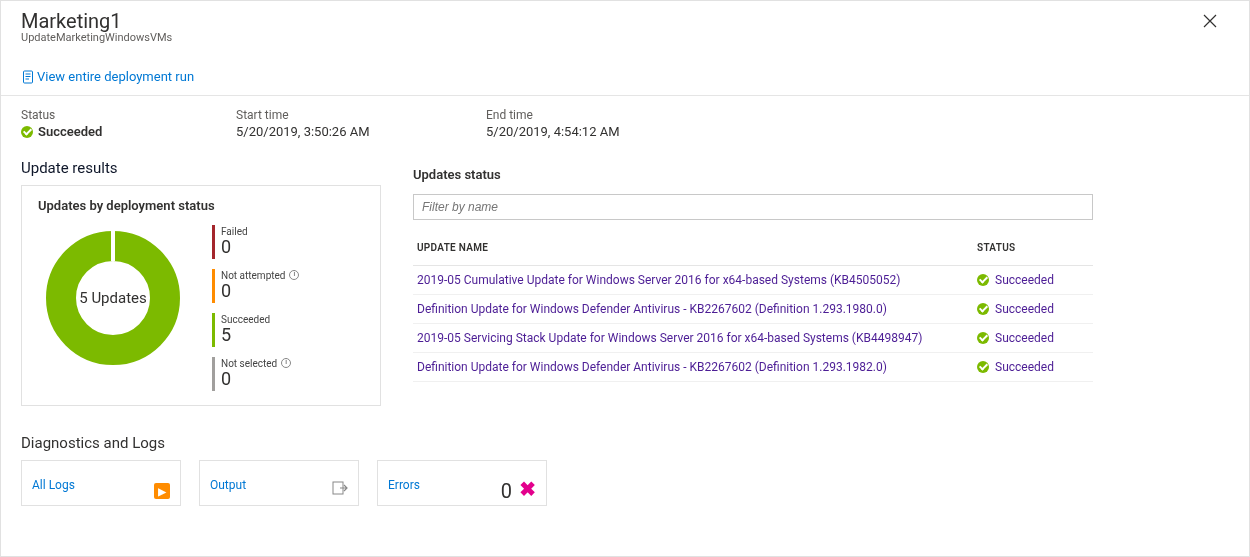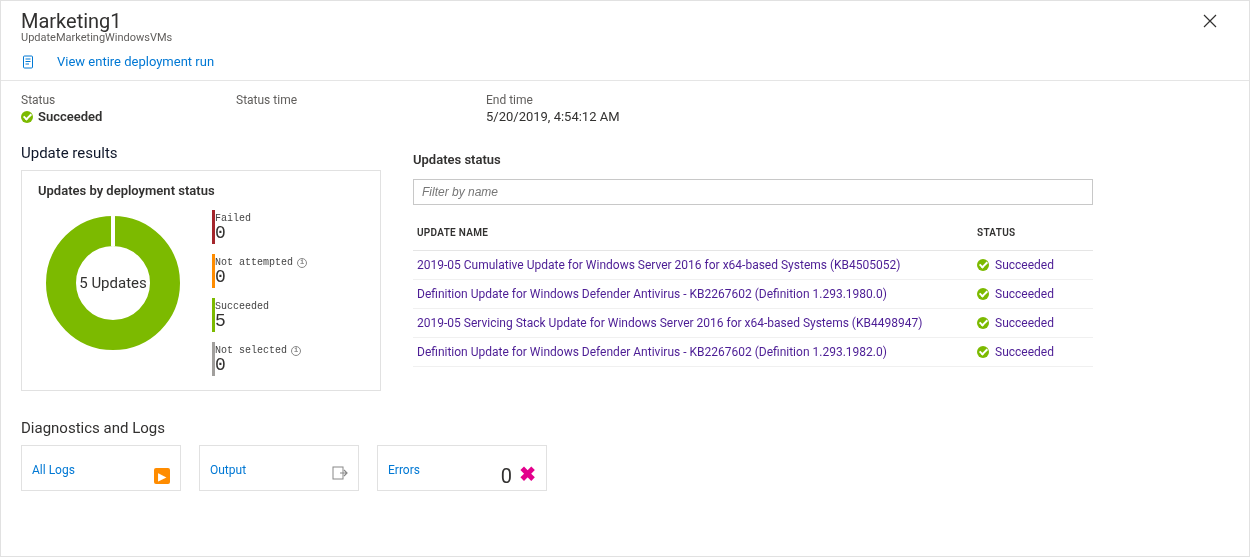--- a/index.html
+++ b/index.html
@@ -44,21 +44,22 @@
   .toolbar {
     padding: 6px 20px 8px 20px;
     border-bottom: 1px solid #e5e5e5;
   }
   .toolbar-link {
     color: #0078d4;
     font-size: 13px;
     cursor: pointer;
     display: inline-flex;
     align-items: flex-end;
-    gap: 22px;
+    gap: 2px;
+    margin-top: 15px;
   }
   .doc-icon {
     width: 14px;
     height: 14px;
     display: inline-block;
   }
   .summary-row {
     display: flex;
     padding: 12px 20px 6px 20px;
     gap: 0;
@@ -133,23 +134,22 @@
     font-size:15px; font-weight:400;
     text-align:center;
   }
   .legend {
     display:flex;
     flex-direction:column;
     gap:8px;
   }
   .legend-item{
     display:flex;
-    align-items:flex-end;
-    gap:0;
-    font-family:Liberation Mono, monospace;
+    align-items:center;
+    gap:6px;
   }
   .legend-bar{
     width:3px;
     height:34px;
     margin-top:2px;
   }
   .legend-text{
     display:flex;
     flex-direction:column;
     line-height:1.1;
@@ -291,21 +291,22 @@
 
   <div class="summary-row">
     <div class="summary-col status">
       <span class="summary-label">Status</span>
       <span class="summary-value bold status-line">
         <span class="succ-icon"></span>
         <span>Succeeded</span>
       </span>
     </div>
     <div class="summary-col start">
-      <span class="summary-label">Status time</span>
+      <span class="summary-label">Start time</span>
+      <span class="summary-value">5/20/2019, 3:50:26 AM</span>
     </div>
     <div class="summary-col end">
       <span class="summary-label">End time</span>
       <span class="summary-value">5/20/2019, 4:54:12 AM</span>
     </div>
   </div>
 
   <div class="content">
     <div class="left-col">
       <h2 class="section-h">Update results</h2>

